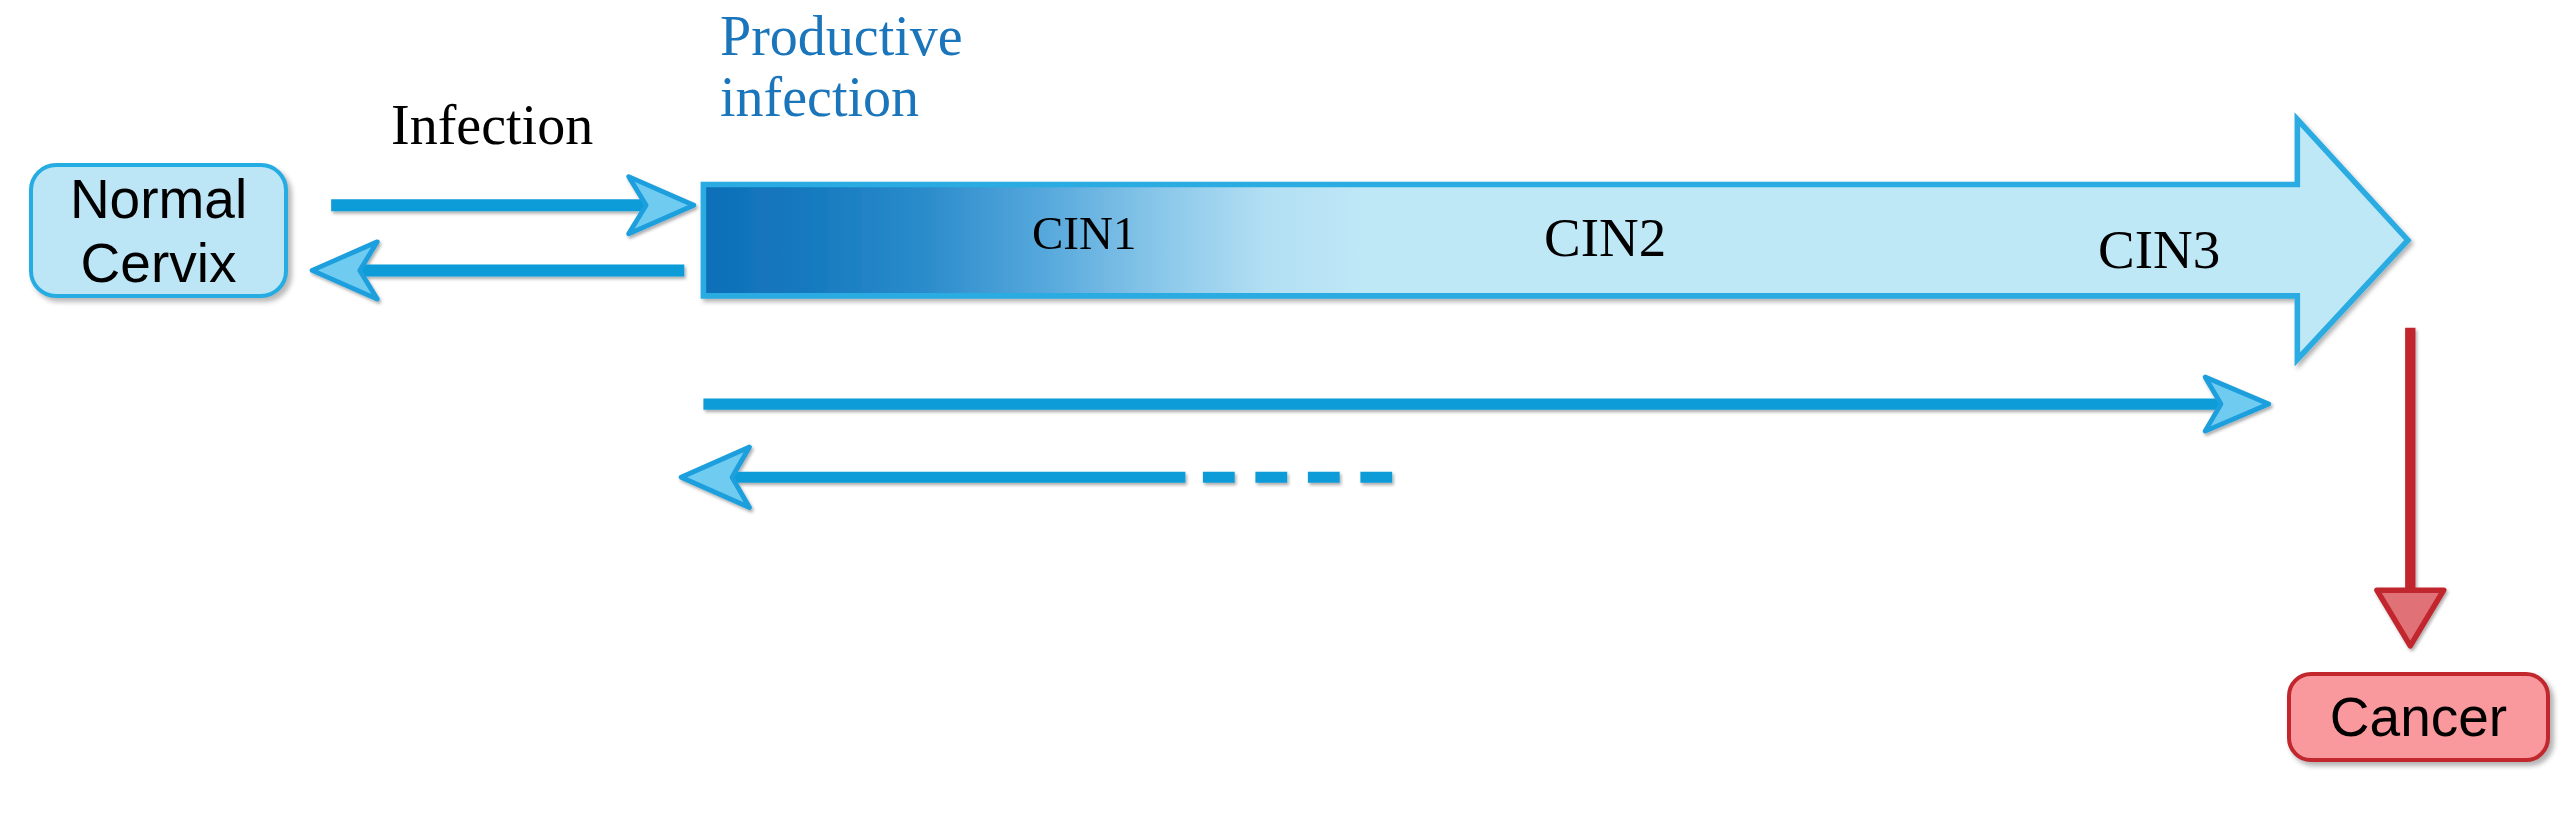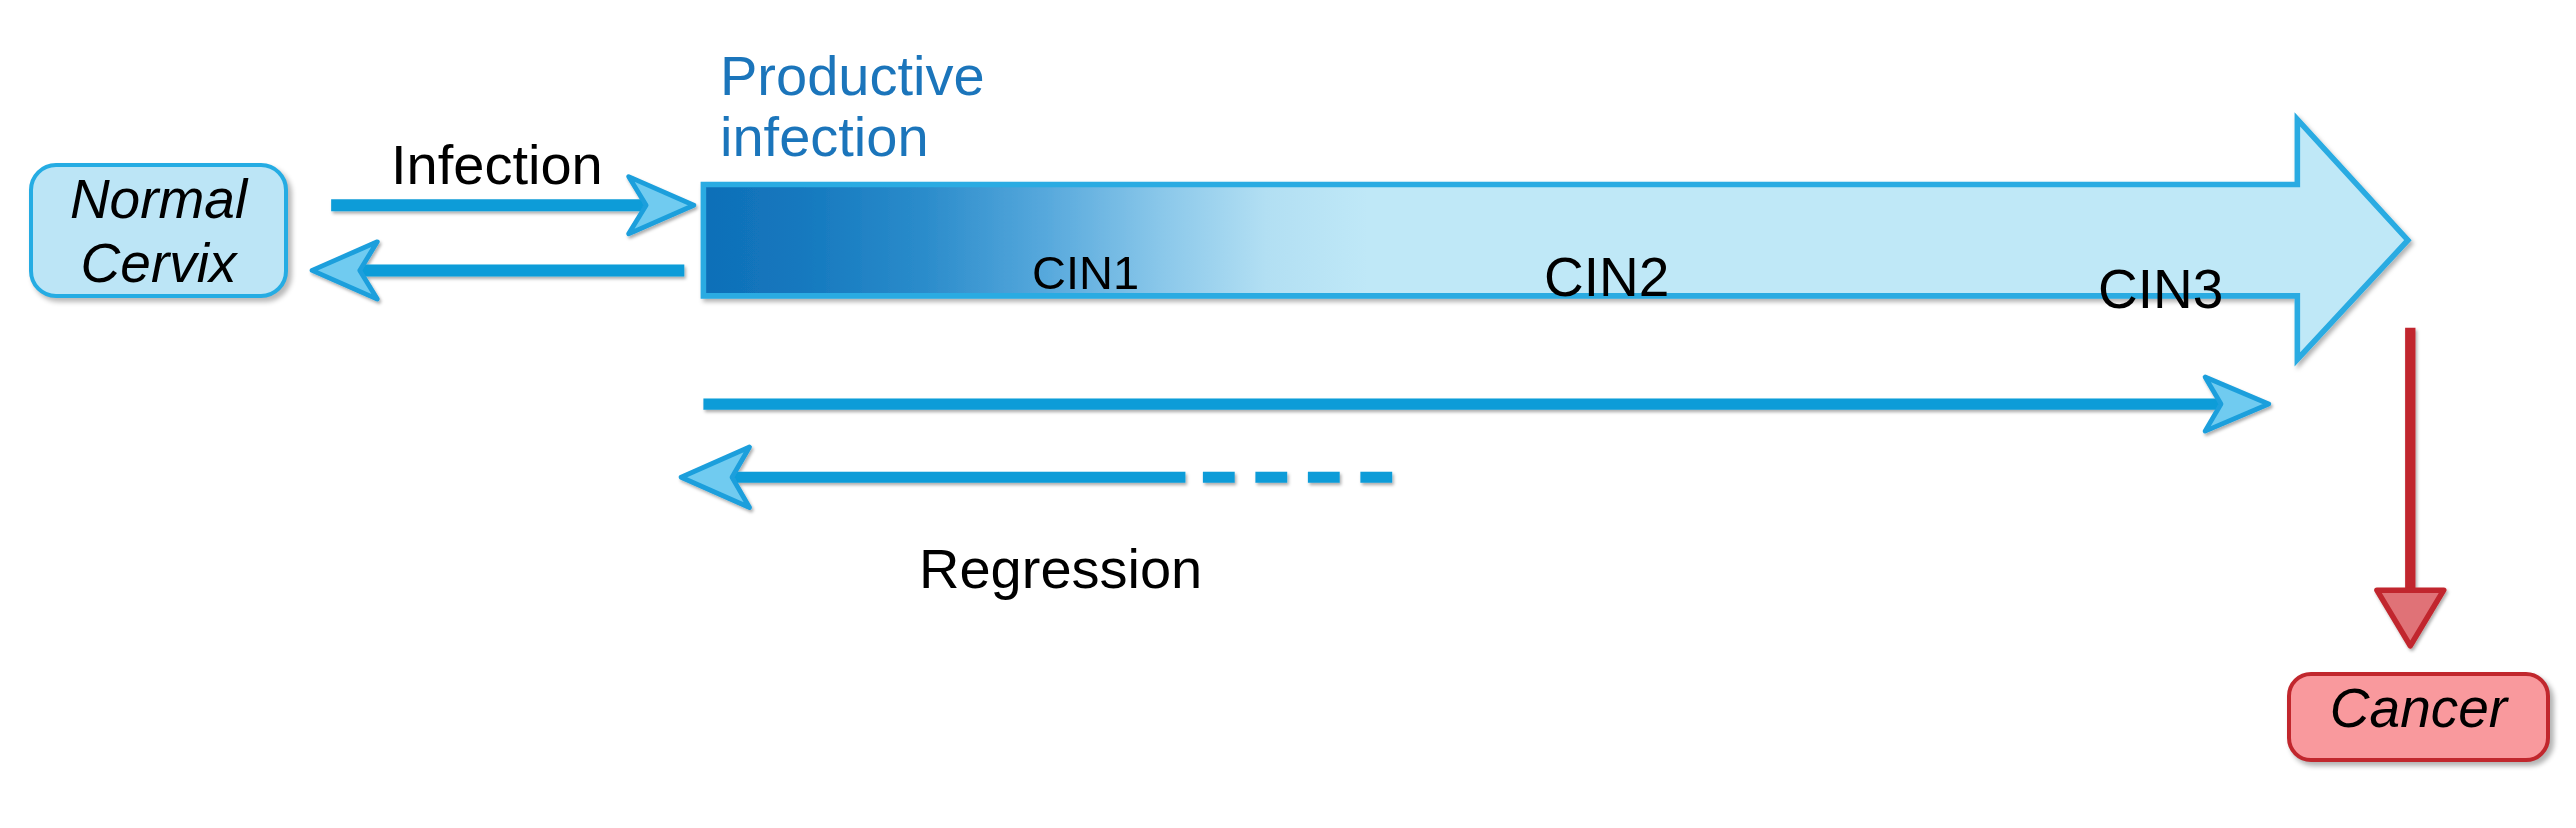--- a/index.html
+++ b/index.html
@@ -22,35 +22,34 @@
     position: absolute;
     left: 0;
     top: 0;
     width: 2576px;
     height: 828px;
   }
   .txt {
     position: absolute;
     white-space: nowrap;
     color: #000000;
-    font-family: Liberation Sans, sans-serif;
+    font-family: Liberation Serif, serif;
     font-weight: 400;
     line-height: 1.08;
-    margin-top: 40px;
   }
 
   
   .node-box {
     position: absolute;
     display: flex;
     flex-direction: column;
     align-items: center;
+    justify-content: center;
     text-align: center;
     box-sizing: border-box;
-    font-style: italic;
   }
   #normal-cervix-box {
     left: 29px;
     top: 163px;
     width: 259px;
     height: 135px;
     background: #BCE5F6;
     border: 4.8px solid #25ACE3;
     border-radius: 27px;
     box-shadow: 3.2px 4px 5.6px rgba(0,0,0,0.28);
@@ -160,17 +159,16 @@
     <span class="line">infection</span>
   </div>
 
   <div class="txt" id="label-cin1">CIN1</div>
 
   <div class="txt" id="label-cin2">CIN2</div>
 
   <div class="txt" id="label-cin3">CIN3</div>
 
 
-  <div class="txt" id="label-regression">Regression</div>
 
 
 </div>
 
 
 </body></html>

